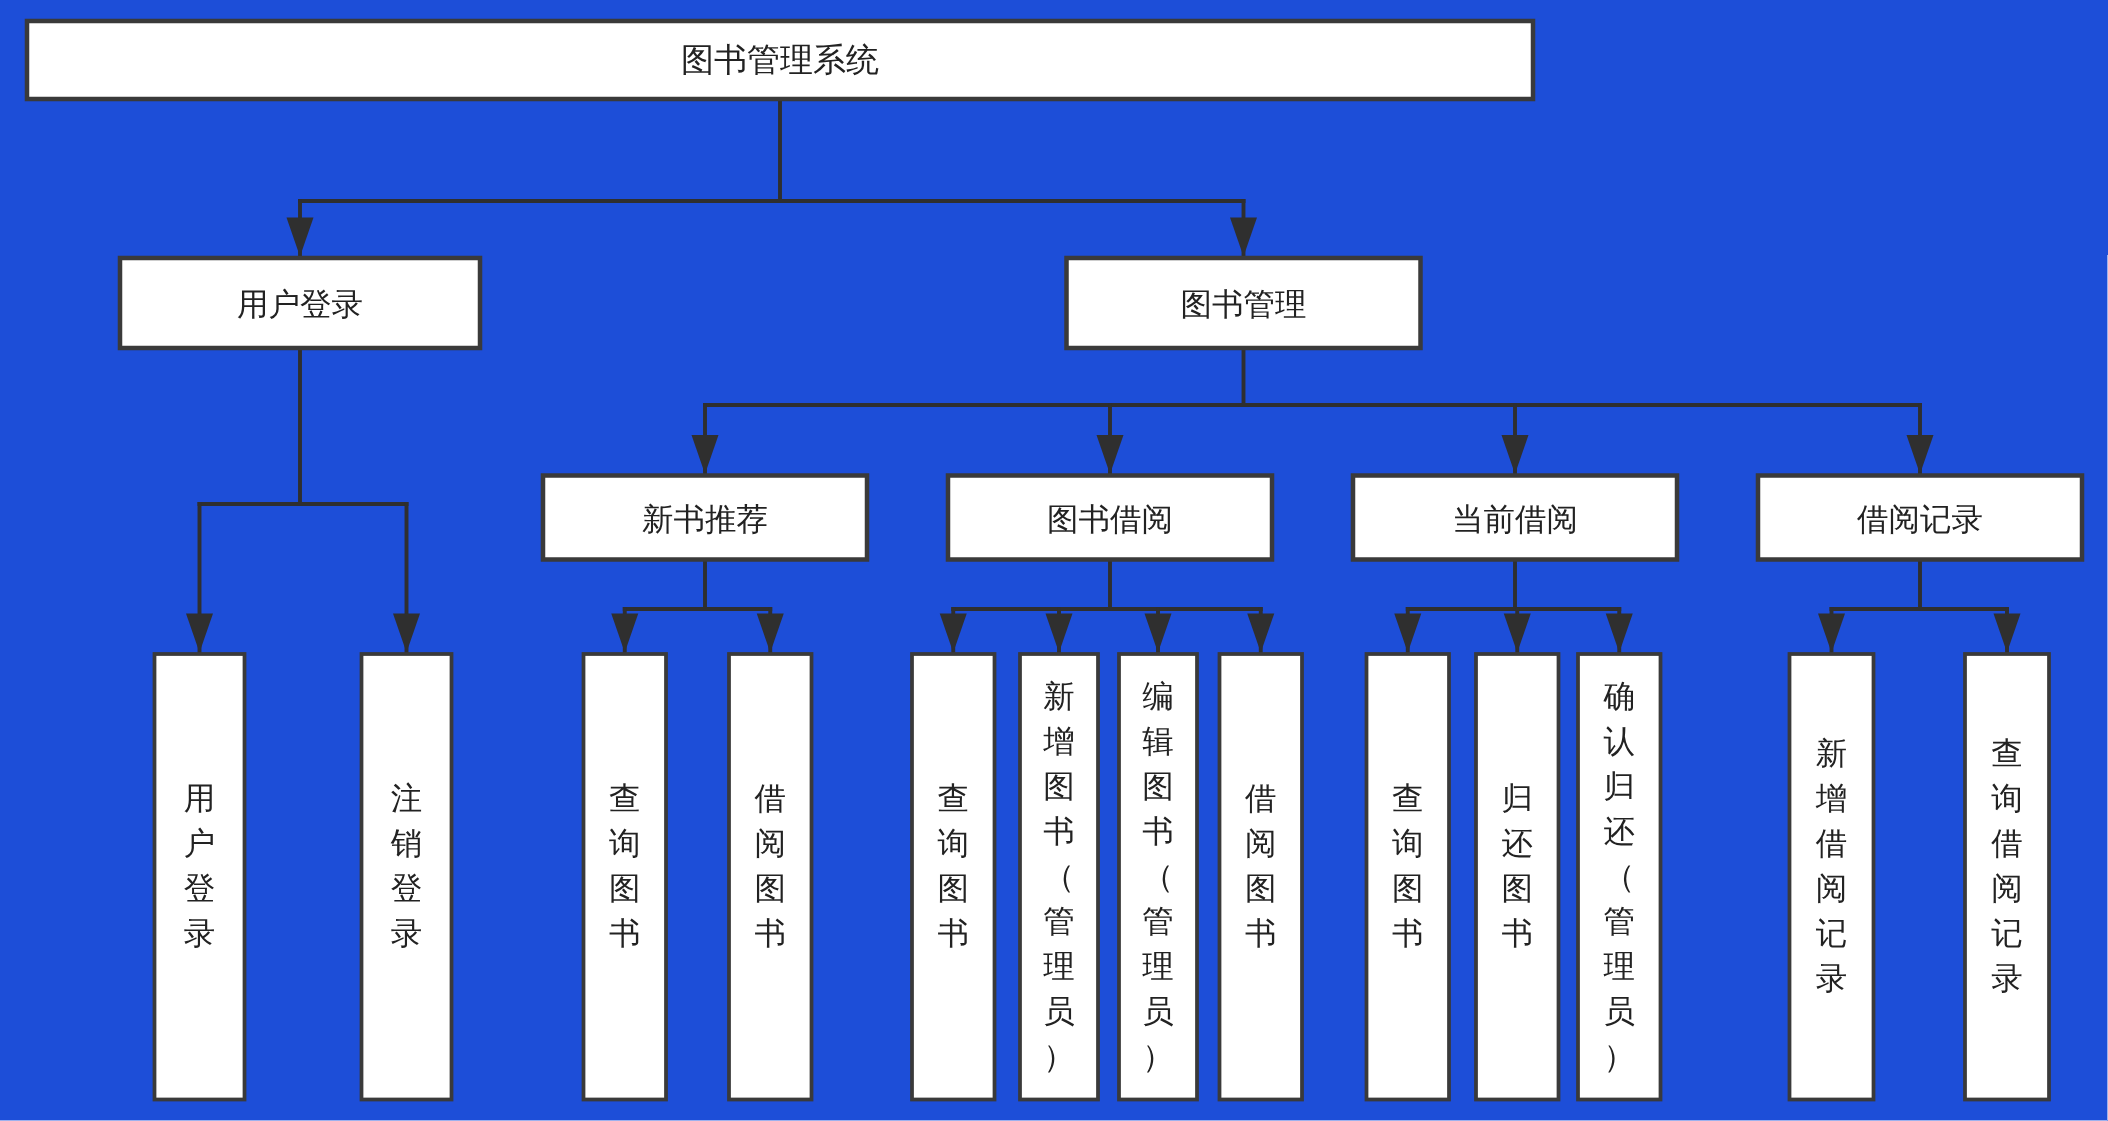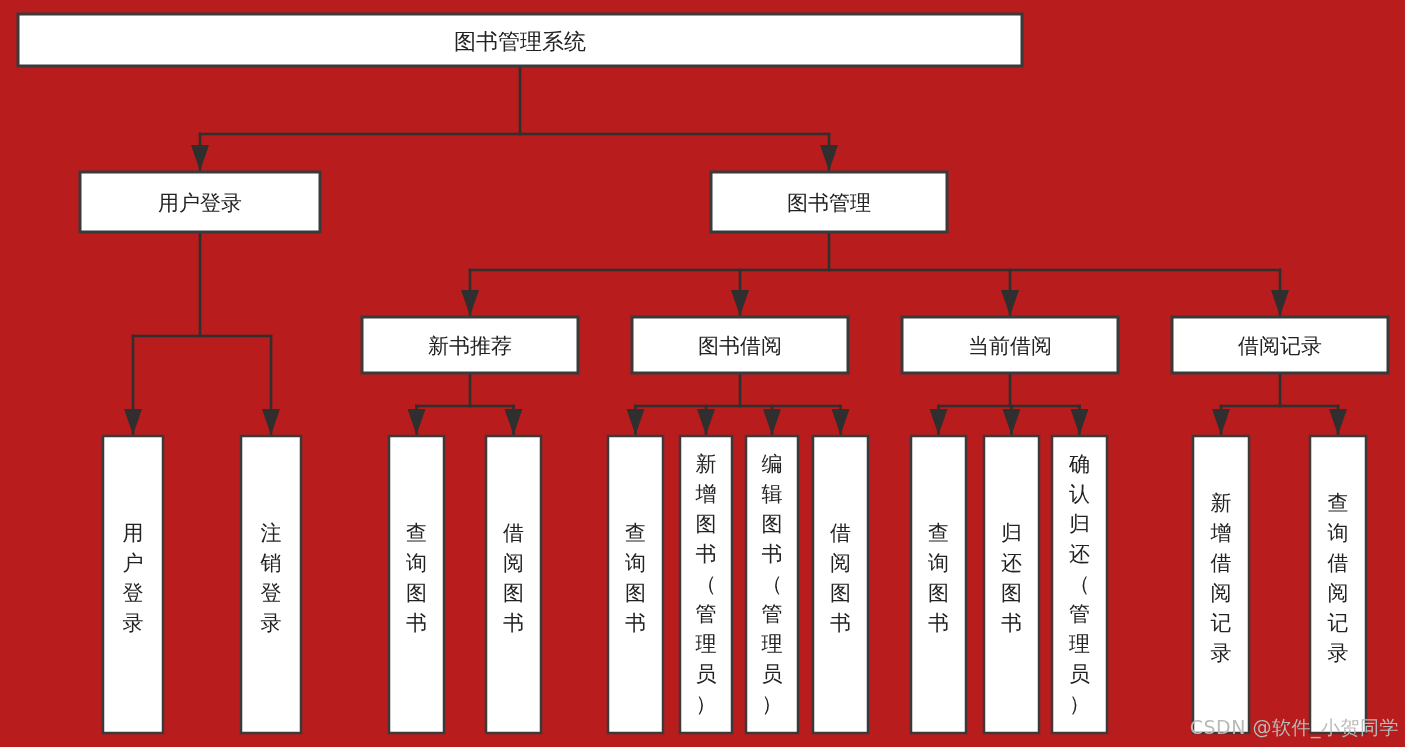--- a/index.html
+++ b/index.html
@@ -4,21 +4,21 @@
 <style>
   html, body {
     margin: 0;
     padding: 0;
     background: #ffffff;
   }
   #page {
     position: relative;
     width: 1405px;
     height: 747px;
-    background: #b91c1c;
+    background: #1d4ed8;
     font-family: "DejaVu Sans", "Liberation Sans", sans-serif;
     overflow: hidden;
   }
   svg#diagram {
     position: absolute;
     left: 0;
     top: 0;
     width: 1405px;
     height: 747px;
     display: block;
@@ -206,15 +206,14 @@
           <rect x="1193" y="436" width="56" height="297" class="node-rect thin"></rect>
           <text x="1221" y="0" class="vlabel"><tspan x="1221" y="509.5">新</tspan><tspan x="1221" y="539.5">增</tspan><tspan x="1221" y="569.5">借</tspan><tspan x="1221" y="599.5">阅</tspan><tspan x="1221" y="629.5">记</tspan><tspan x="1221" y="659.5">录</tspan></text>
         </g>
         <g>
           <rect x="1310" y="436" width="56" height="297" class="node-rect thin"></rect>
           <text x="1338" y="0" class="vlabel"><tspan x="1338" y="509.5">查</tspan><tspan x="1338" y="539.5">询</tspan><tspan x="1338" y="569.5">借</tspan><tspan x="1338" y="599.5">阅</tspan><tspan x="1338" y="629.5">记</tspan><tspan x="1338" y="659.5">录</tspan></text>
         </g>
       </g>
   </svg>
 
-  <div class="watermark">CSDN @软件_小贺同学</div>
 
 </div>
 
 </body></html>

